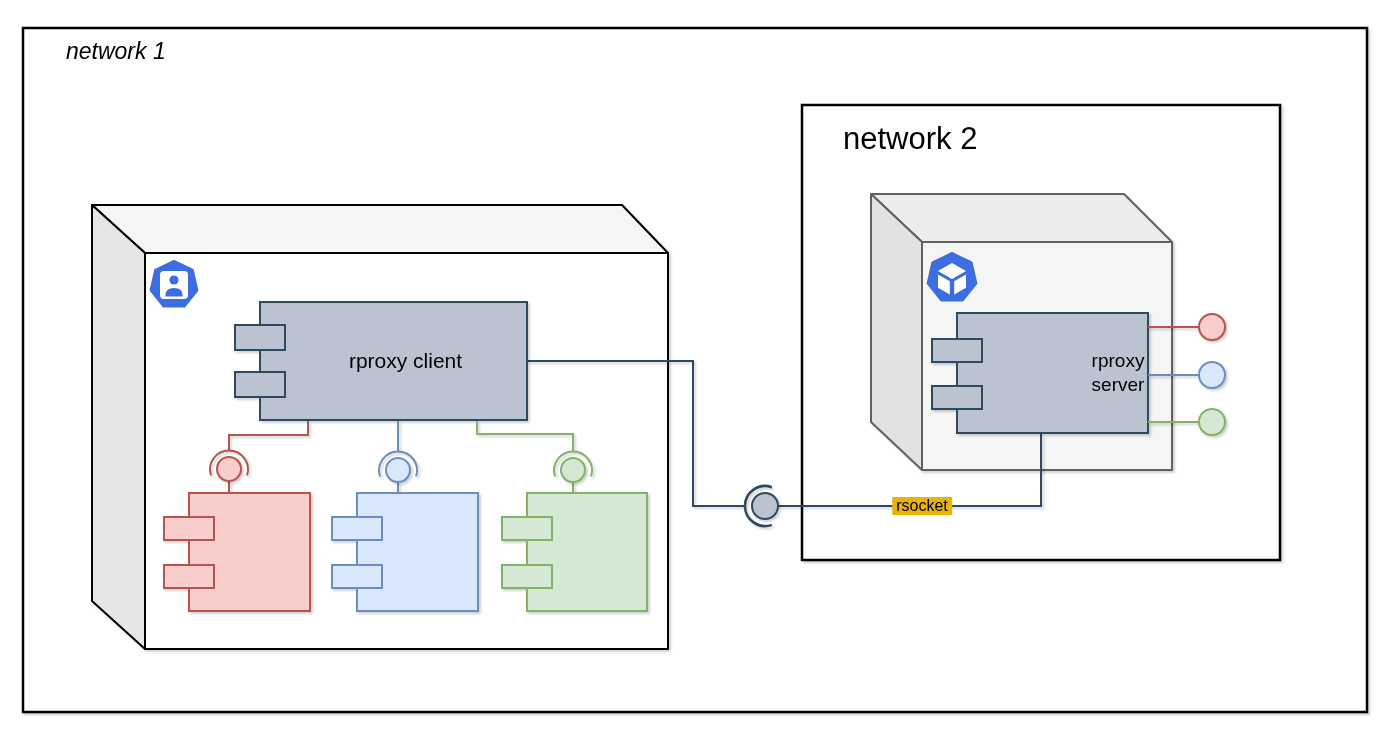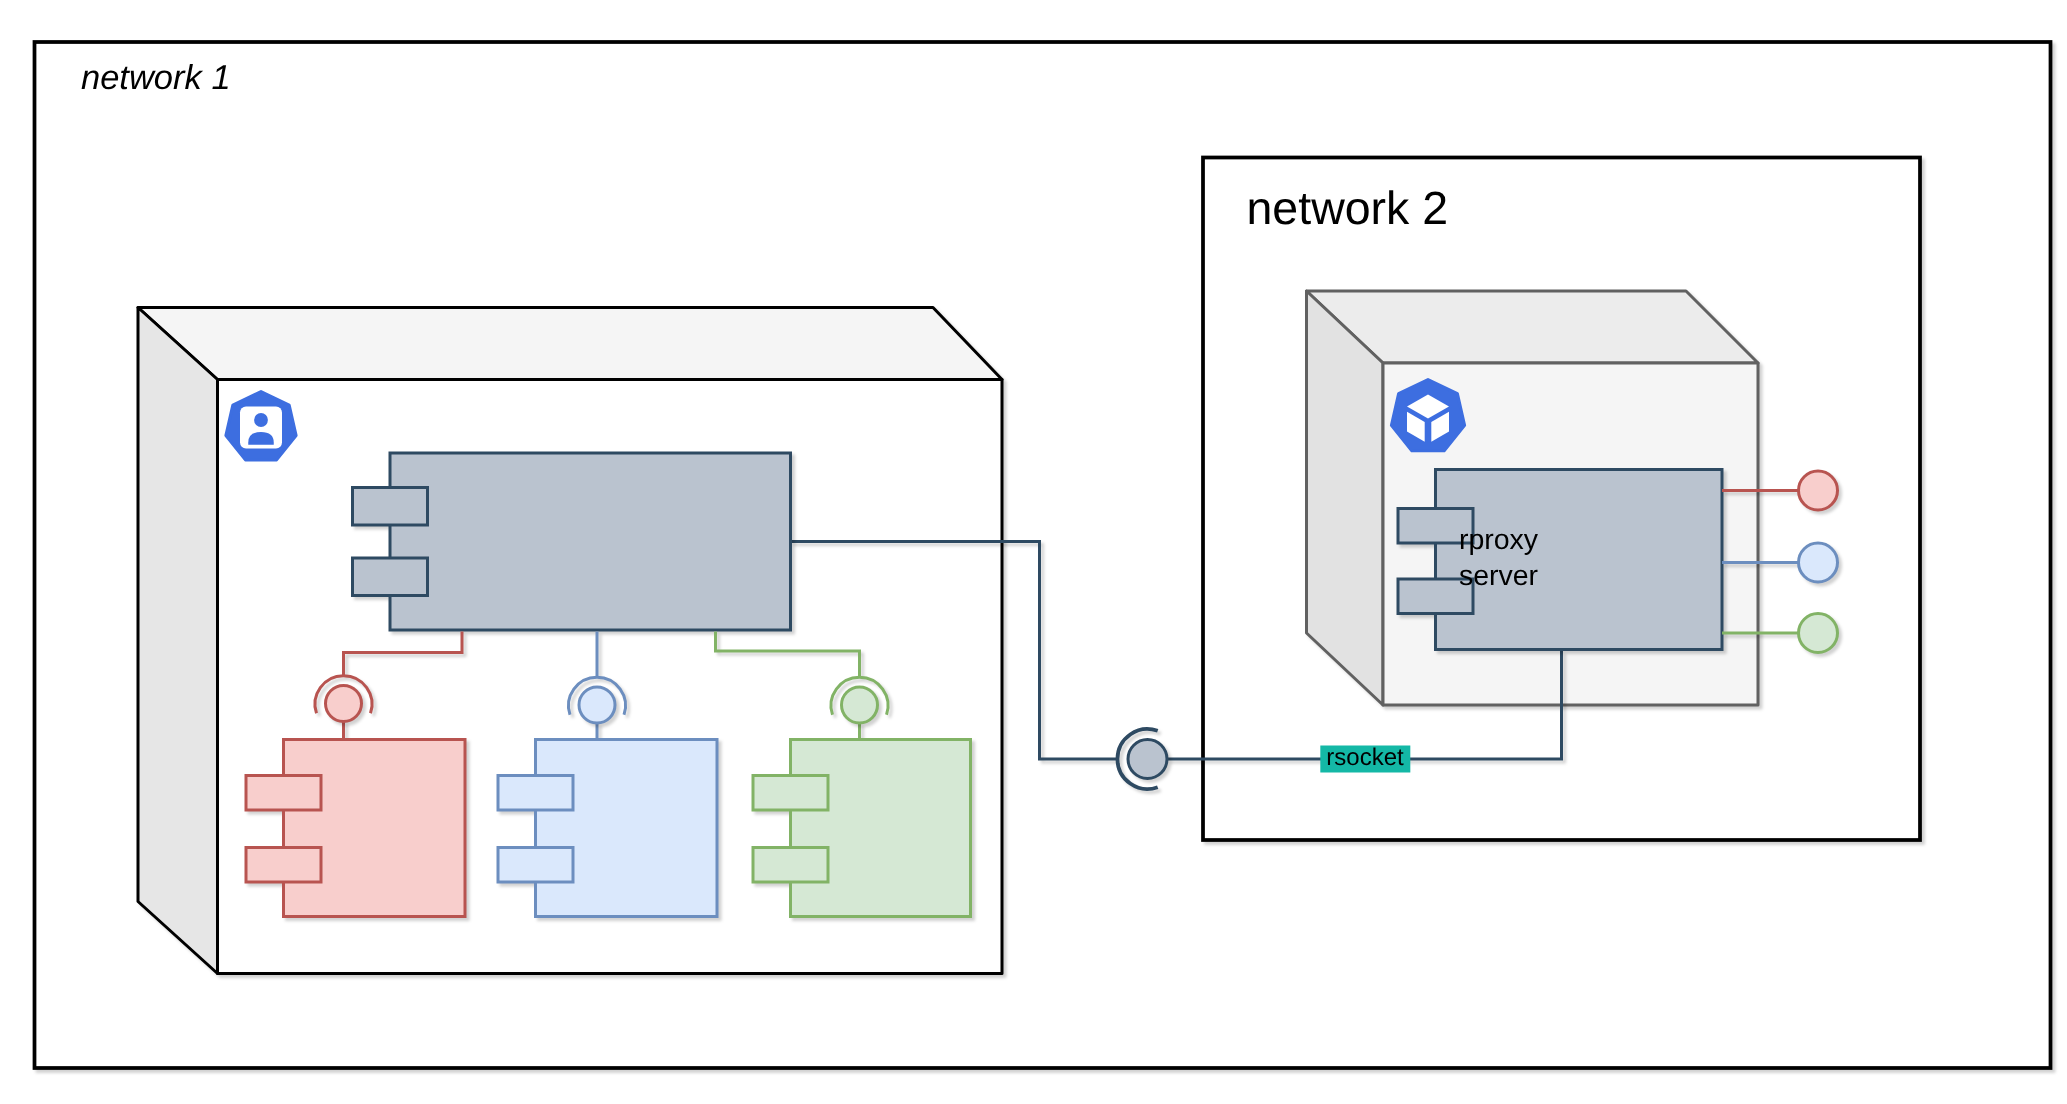--- a/index.html
+++ b/index.html
@@ -6,37 +6,37 @@
   .stage{
     position:relative;
     width:1378px;height:736px;
     background:#ffffff;
     font-family:"Liberation Sans", sans-serif;
     color:#000;
     overflow:hidden;
   }
   .stage svg{position:absolute;left:0;top:0;}
   .shadow{filter:drop-shadow(2px 2px 1px rgba(0,0,0,0.18));}
-  .lbl{position:absolute;white-space:nowrap;}
+  .lbl{position:absolute;white-space:nowrap;margin-left:12px;}
   .net1-label{left:54px;top:38px;font-size:23px;font-style:italic;}
   .net2-label{left:831px;top:121px;font-size:31px;}
   .client-label{
     left:260px;top:302px;width:267px;height:118px;
     display:flex;align-items:center;justify-content:center;
     font-size:21px;
   }
   .server-label{
     left:957px;top:313px;width:191px;height:120px;
-    display:flex;align-items:center;justify-content:flex-start;
+    display:flex;align-items:center;justify-content:flex-end;
     font-size:19px;
   }
   .server-label span{width:84px;text-align:center;line-height:1.25;white-space:normal;}
   .rsocket-label{
     left:910px;top:506px;transform:translate(-50%,-50%);
-    background:#14b8a6;padding:0 4px;font-size:16px;
+    background:#eab308;padding:0 4px;font-size:16px;
   }
 </style>
 </head>
 <body>
 
 <div class="stage">
 
 <svg width="1378" height="736" viewBox="0 0 1378 736">
 
   <rect class="shadow" x="23" y="28" width="1344" height="684" fill="#ffffff" stroke="#000000" stroke-width="2.5"></rect>
@@ -133,18 +133,21 @@
     <line x1="1148" y1="375" x2="1199" y2="375" stroke-width="2" stroke="#6c8ebf"></line>
     <circle cx="1212" cy="375" r="13" stroke-width="2" fill="#dae8fc" stroke="#6c8ebf"></circle>
     <line x1="1148" y1="422" x2="1199" y2="422" stroke-width="2" stroke="#82b366"></line>
     <circle cx="1212" cy="422" r="13" stroke-width="2" fill="#d5e8d4" stroke="#82b366"></circle>
   </g>
 
 </svg>
 
 <div class="lbl net1-label">network 1</div>
 <div class="lbl net2-label">network 2</div>
+<div class="lbl client-label">
+      <span>rproxy client</span>
+    </div>
 <div class="lbl server-label">
       <span>rproxy server</span>
     </div>
 <div class="lbl rsocket-label">rsocket</div>
 
 </div>
 
 </body></html>

